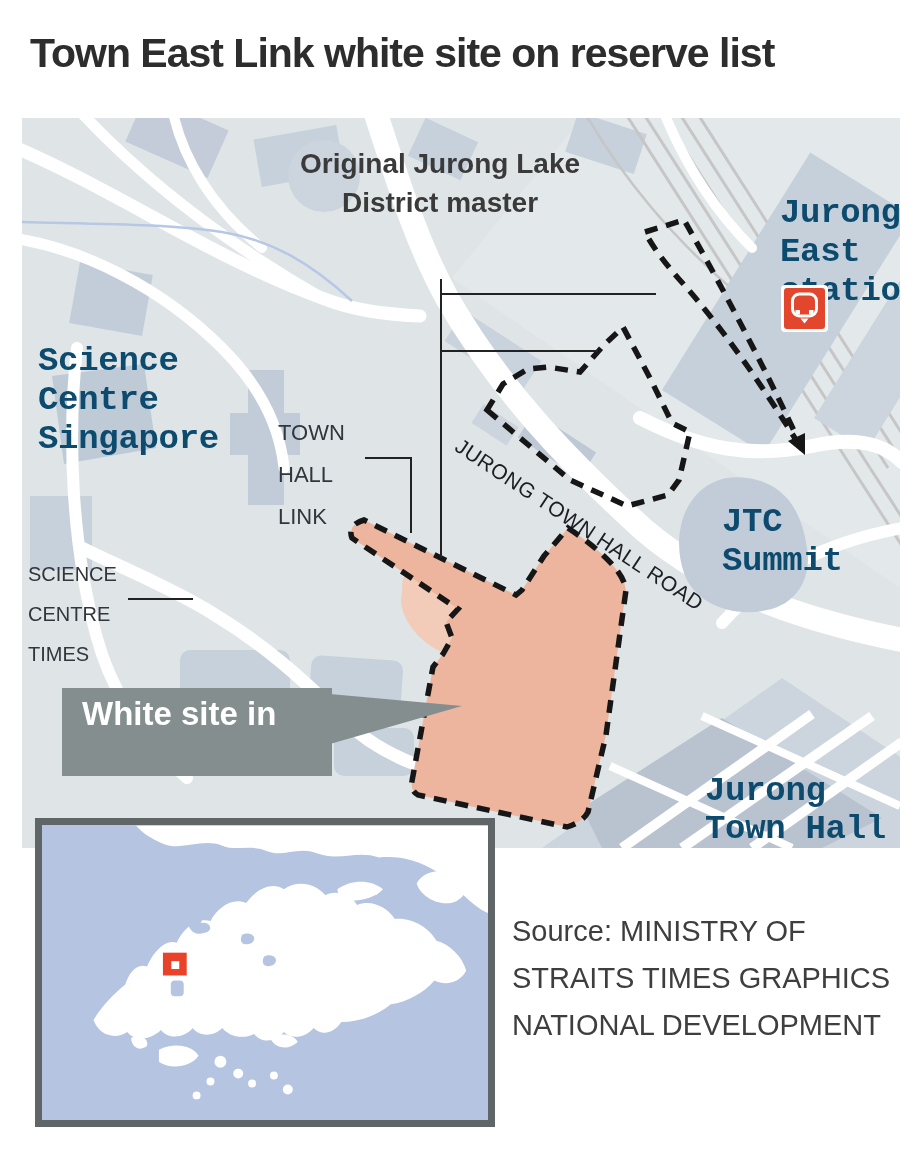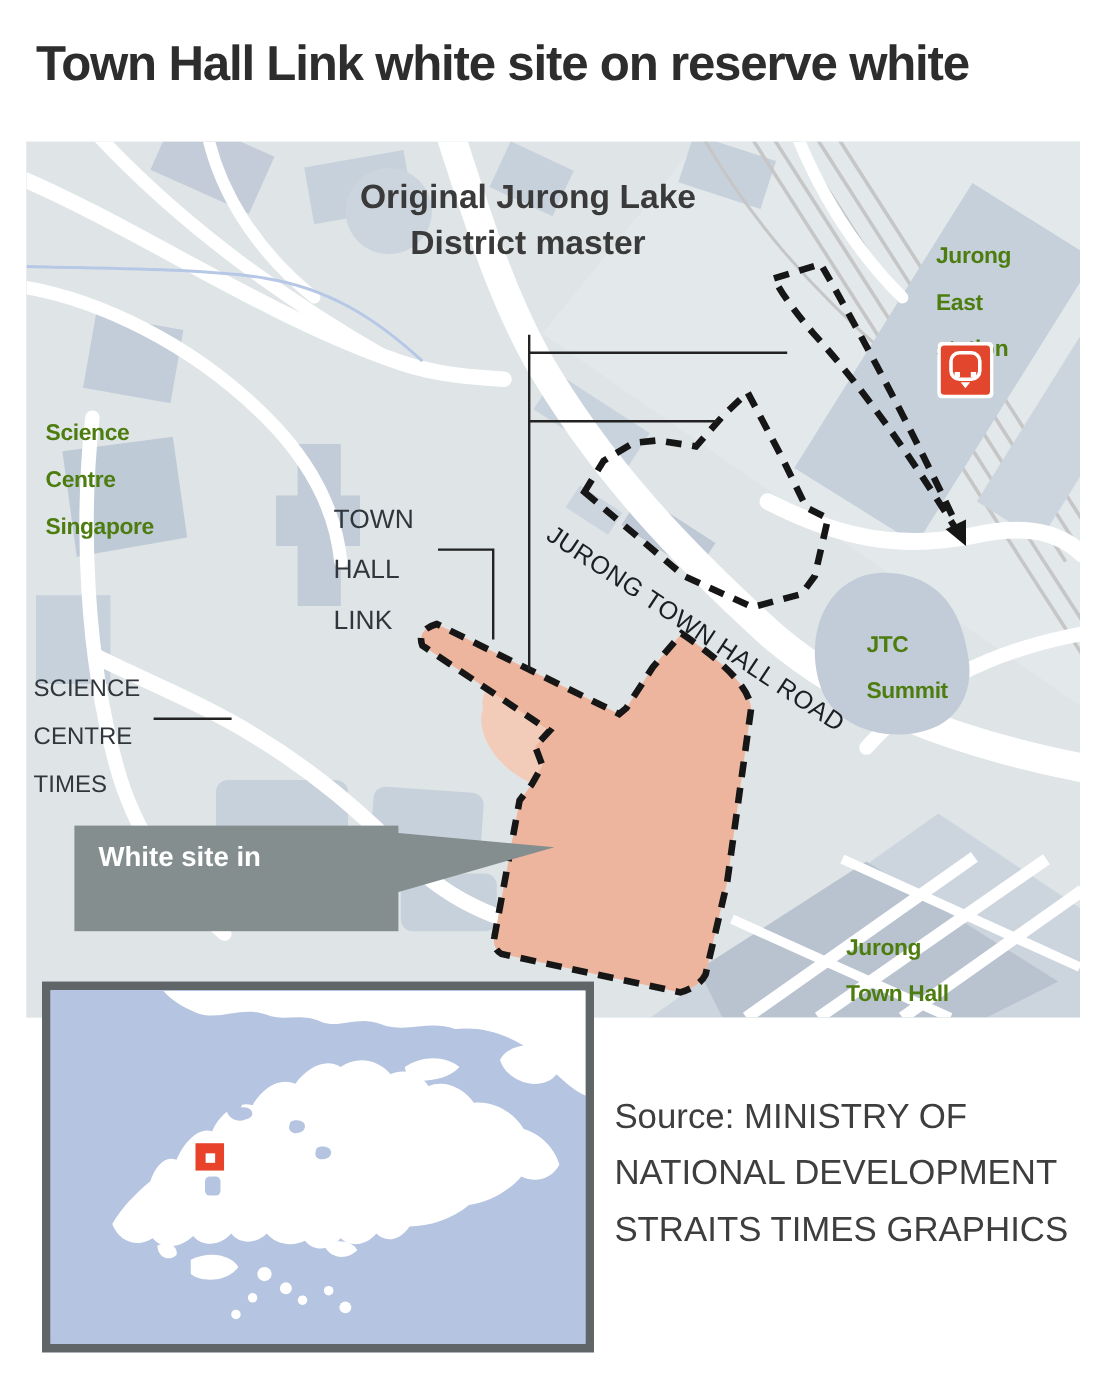--- a/index.html
+++ b/index.html
@@ -4,41 +4,41 @@
 <style>
   html,body{margin:0;padding:0;background:#ffffff;}
   .page{position:relative;width:922px;height:1156px;background:#ffffff;overflow:hidden;
         font-family:"Liberation Sans",sans-serif;}
   .title{position:absolute;left:30px;top:30px;width:880px;
          font-size:41px;font-weight:700;letter-spacing:-1px;color:#2d2d2d;}
   .map{position:absolute;left:22px;top:118px;width:878px;height:730px;
        background:#dfe5e7;overflow:hidden;}
   .map svg.base{position:absolute;left:0;top:0;}
   .maplabel{position:absolute;color:#2f3338;}
-  .bold-label{font-weight:700;font-size:19px;line-height:39px;letter-spacing:-0.3px;color:#4d7c0f;}
+  .bold-label{font-weight:700;font-size:34px;line-height:39px;letter-spacing:-0.3px;color:#0c4a6e;font-family:Liberation Mono, monospace;}
   .cond-label{font-weight:400;font-size:22px;line-height:42px;color:#31363c;}
   .center{text-align:left;}
   .master-label{font-weight:700;font-size:28px;line-height:39px;color:#3a3a3a;text-align:center;}
   .road-label{position:absolute;left:442px;top:316px;font-size:21px;letter-spacing:0.5px;
               color:#1b1e22;white-space:nowrap;transform:rotate(33.5deg);transform-origin:left top;}
   .callout{position:absolute;left:40px;top:570px;width:270px;height:88px;background:#858e8e;
-           color:#ffffff;font-weight:700;font-size:23px;line-height:38px;
+           color:#ffffff;font-weight:700;font-size:33px;line-height:38px;
            padding:7px 0 0 20px;box-sizing:border-box;}
   .callout-tip{position:absolute;left:308px;top:570px;}
   .mrt{position:absolute;left:759px;top:167px;}
   .inset{position:absolute;left:35px;top:818px;width:446px;height:295px;
          border:7px solid #606568;background:#b5c4e0;}
   .source{position:absolute;left:512px;top:908px;width:390px;
           font-size:29px;line-height:47px;color:#3f3e3e;}
 </style>
 </head>
 <body>
 <div class="page">
 
-  <div class="title">Town Hall Link white site on reserve white</div>
+  <div class="title">Town East Link white site on reserve list</div>
 
   <div class="map">
 
     <svg class="base" width="878" height="730" viewBox="0 0 878 730">
 
       <rect x="0" y="0" width="878" height="730" fill="#dfe5e7"></rect>
       <polygon points="430,160 878,470 878,0 560,0" fill="#e3e8ea"></polygon>
 
       <g fill="#c7d1dc">
         <rect x="110" y="-8" width="90" height="52" transform="rotate(24 155 18)" fill="#c3ccd8"></rect>
@@ -155,21 +155,21 @@
     </div>
 
     <div class="maplabel cond-label center" style="left:256px;top:294px;width:100px;">
       <div>TOWN</div>
       <div>HALL</div>
       <div>LINK</div>
     </div>
 
     <div class="road-label">JURONG TOWN HALL ROAD</div>
 
-    <div class="maplabel bold-label" style="left:700px;top:400px;">
+    <div class="maplabel bold-label" style="left:700px;top:385px;">
       <div>JTC</div>
       <div>Summit</div>
     </div>
 
     <div class="maplabel cond-label center" style="left:6px;top:436px;width:112px;font-size:20px;line-height:40px;">
       <div>SCIENCE</div>
       <div>CENTRE</div>
       <div>TIMES</div>
     </div>
 
@@ -226,17 +226,17 @@
 
       <g>
         <rect x="122" y="128" width="24" height="23" fill="#e8432a"></rect>
         <rect x="130.5" y="136.5" width="8" height="8" fill="#ffffff"></rect>
       </g>
     </svg>
   </div>
 
   <div class="source">
     <div>Source: MINISTRY OF</div>
+    <div>STRAITS TIMES GRAPHICS</div>
     <div>NATIONAL DEVELOPMENT</div>
-    <div>STRAITS TIMES GRAPHICS</div>
   </div>
 
 </div>
 
 </body></html>

